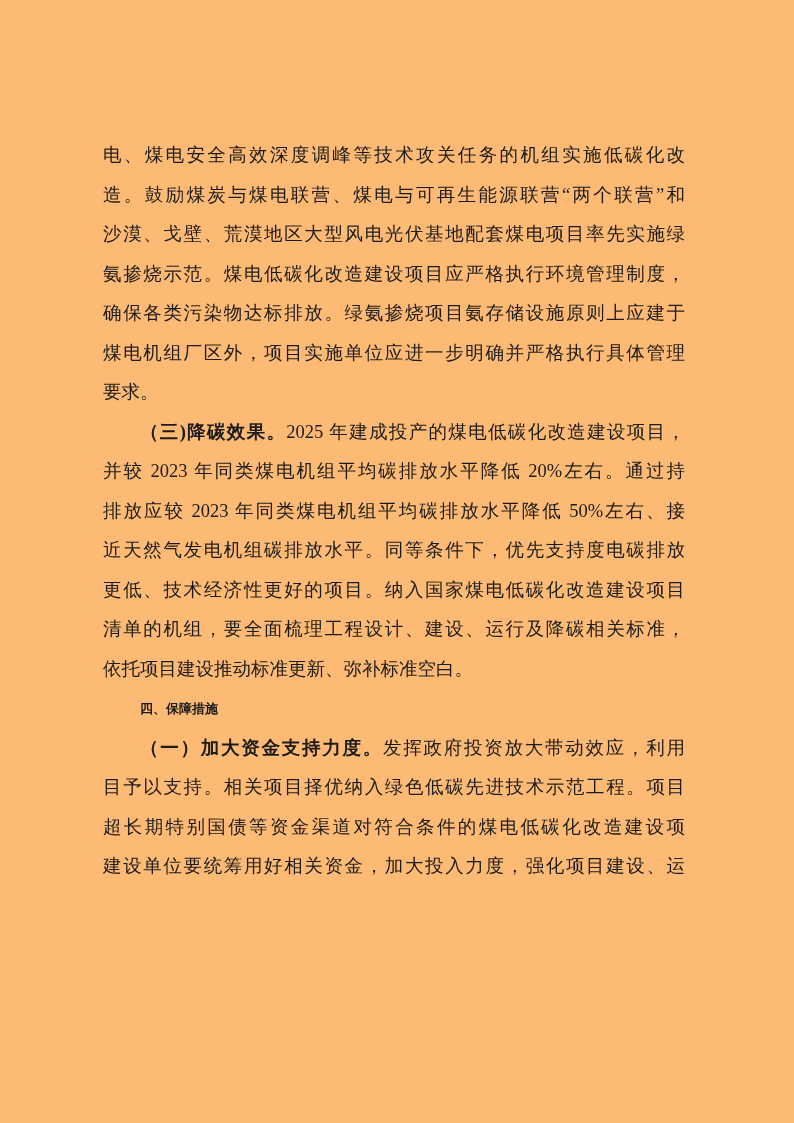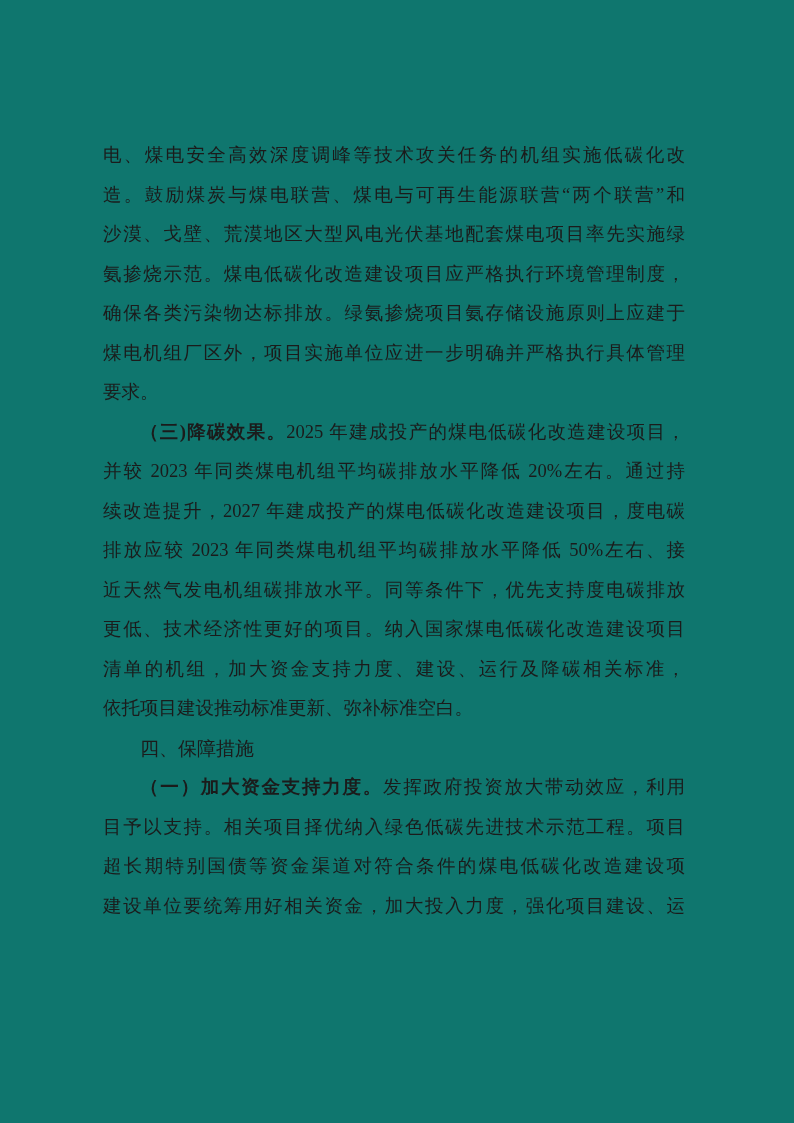--- a/index.html
+++ b/index.html
@@ -4,21 +4,21 @@
 <style>
   html, body {
     margin: 0;
     padding: 0;
     background: #ffffff;
   }
   .page {
     position: relative;
     width: 794px;
     height: 1123px;
-    background: #0f766e;
+    background: #fdba74;
     overflow: hidden;
     font-family: "Liberation Serif", "DejaVu Serif", serif;
     color: #1b1b1b;
   }
   .textblock {
     position: absolute;
     left: 103px;
     top: 136px;
     width: 582px;
     font-size: 18.5px;
@@ -37,44 +37,43 @@
   }
   .line.indent {
     padding-left: 37px;
   }
   .lead {
     font-weight: 700;
   }
   .line.heading {
     text-align: right;
     text-align-last: left;
-    font-weight: 400;
+    font-weight: 700;
     font-family: "Liberation Sans", "DejaVu Sans", sans-serif;
-    font-size: 19px;
+    font-size: 13px;
   }
 </style>
 </head>
 <body>
 
 <div class="page">
   <div class="textblock">
     <div class="line">电、煤电安全高效深度调峰等技术攻关任务的机组实施低碳化改</div>
     <div class="line">造。鼓励煤炭与煤电联营、煤电与可再生能源联营“两个联营”和</div>
     <div class="line">沙漠、戈壁、荒漠地区大型风电光伏基地配套煤电项目率先实施绿</div>
     <div class="line">氨掺烧示范。煤电低碳化改造建设项目应严格执行环境管理制度，</div>
     <div class="line">确保各类污染物达标排放。绿氨掺烧项目氨存储设施原则上应建于</div>
     <div class="line">煤电机组厂区外，项目实施单位应进一步明确并严格执行具体管理</div>
     <div class="line end">要求。</div>
     <div class="line indent"><span class="lead">（三)降碳效果。</span><span>2025 年建成投产的煤电低碳化改造建设项目，</span></div>
     <div class="line">并较 2023 年同类煤电机组平均碳排放水平降低 20%左右。通过持</div>
-    <div class="line">续改造提升，2027 年建成投产的煤电低碳化改造建设项目，度电碳</div>
     <div class="line">排放应较 2023 年同类煤电机组平均碳排放水平降低 50%左右、接</div>
     <div class="line">近天然气发电机组碳排放水平。同等条件下，优先支持度电碳排放</div>
     <div class="line">更低、技术经济性更好的项目。纳入国家煤电低碳化改造建设项目</div>
-    <div class="line">清单的机组，加大资金支持力度、建设、运行及降碳相关标准，</div>
+    <div class="line">清单的机组，要全面梳理工程设计、建设、运行及降碳相关标准，</div>
     <div class="line end">依托项目建设推动标准更新、弥补标准空白。</div>
     <div class="line indent heading">四、保障措施</div>
     <div class="line indent"><span class="lead">（一）加大资金支持力度。</span><span>发挥政府投资放大带动效应，利用</span></div>
     <div class="line">目予以支持。相关项目择优纳入绿色低碳先进技术示范工程。项目</div>
     <div class="line">超长期特别国债等资金渠道对符合条件的煤电低碳化改造建设项</div>
     <div class="line">建设单位要统筹用好相关资金，加大投入力度，强化项目建设、运</div>
   </div>
 </div>
 
 </body></html>

